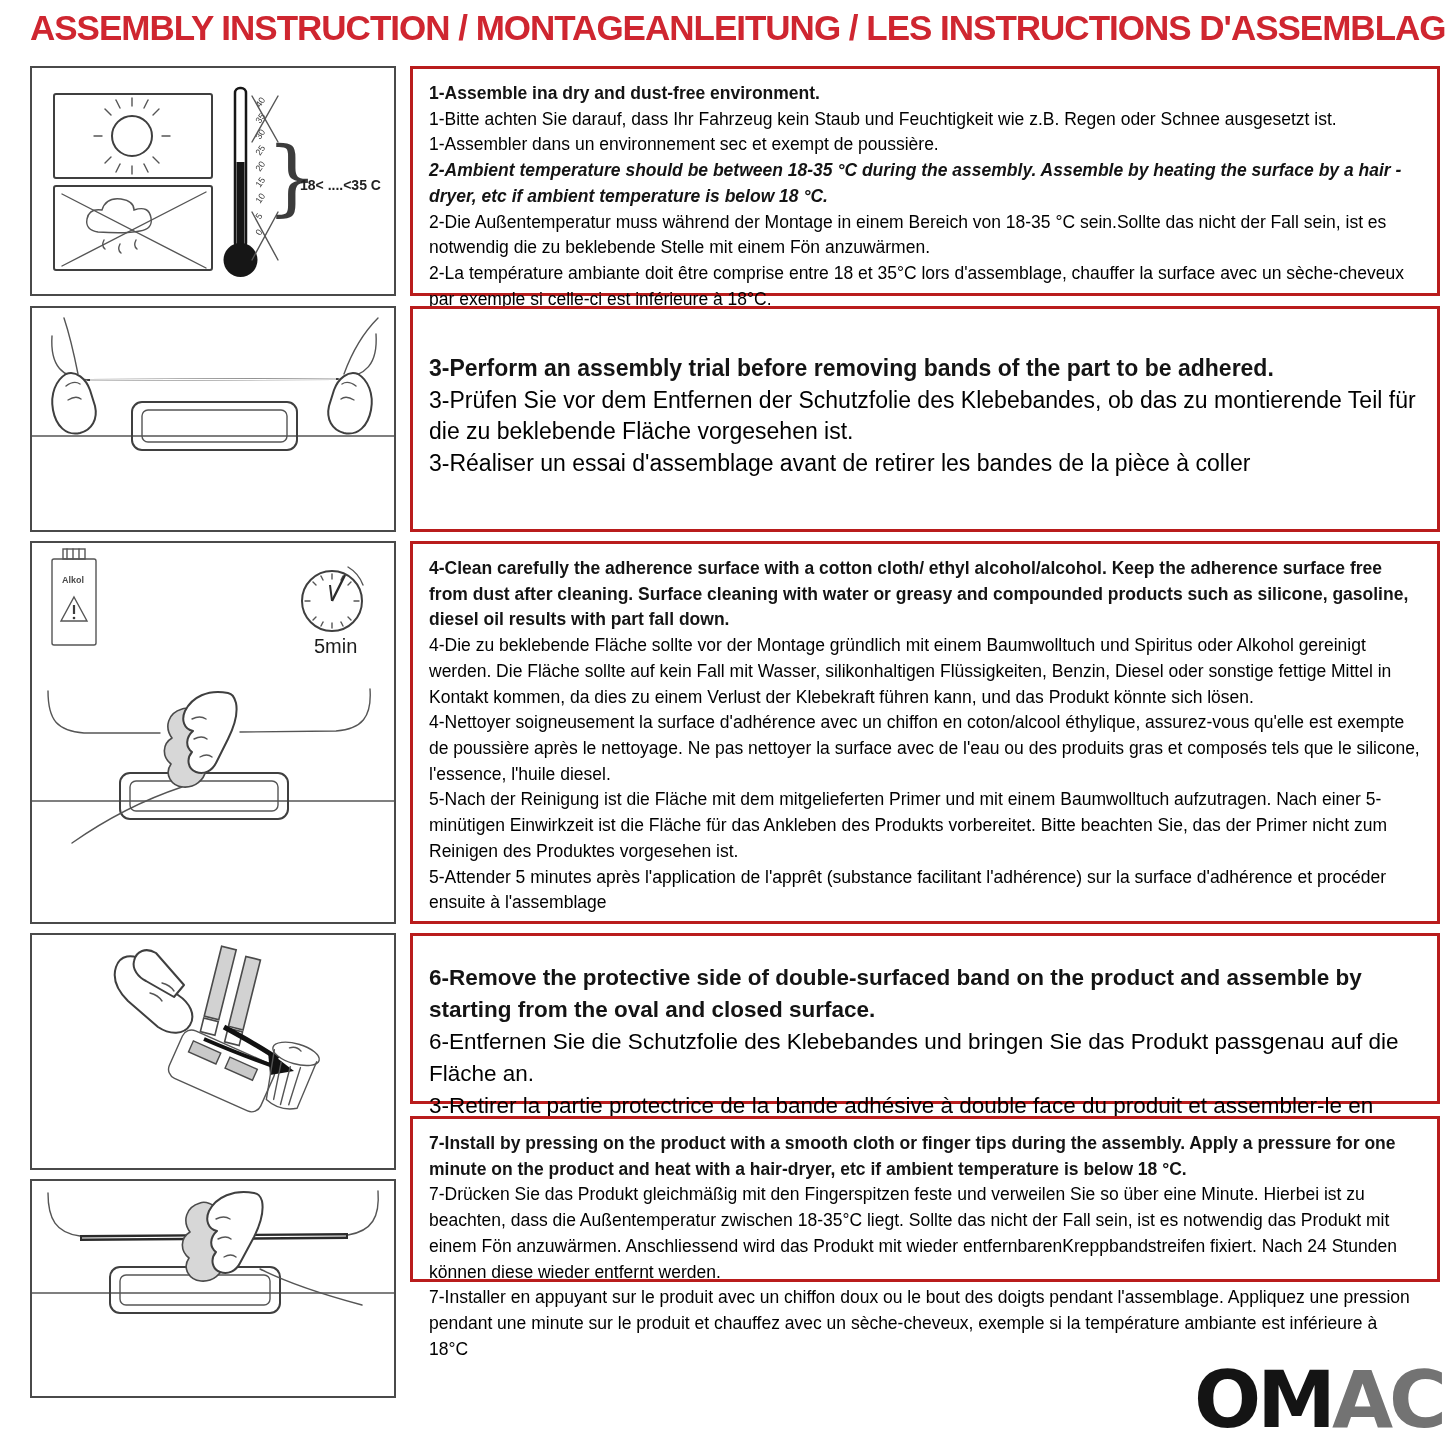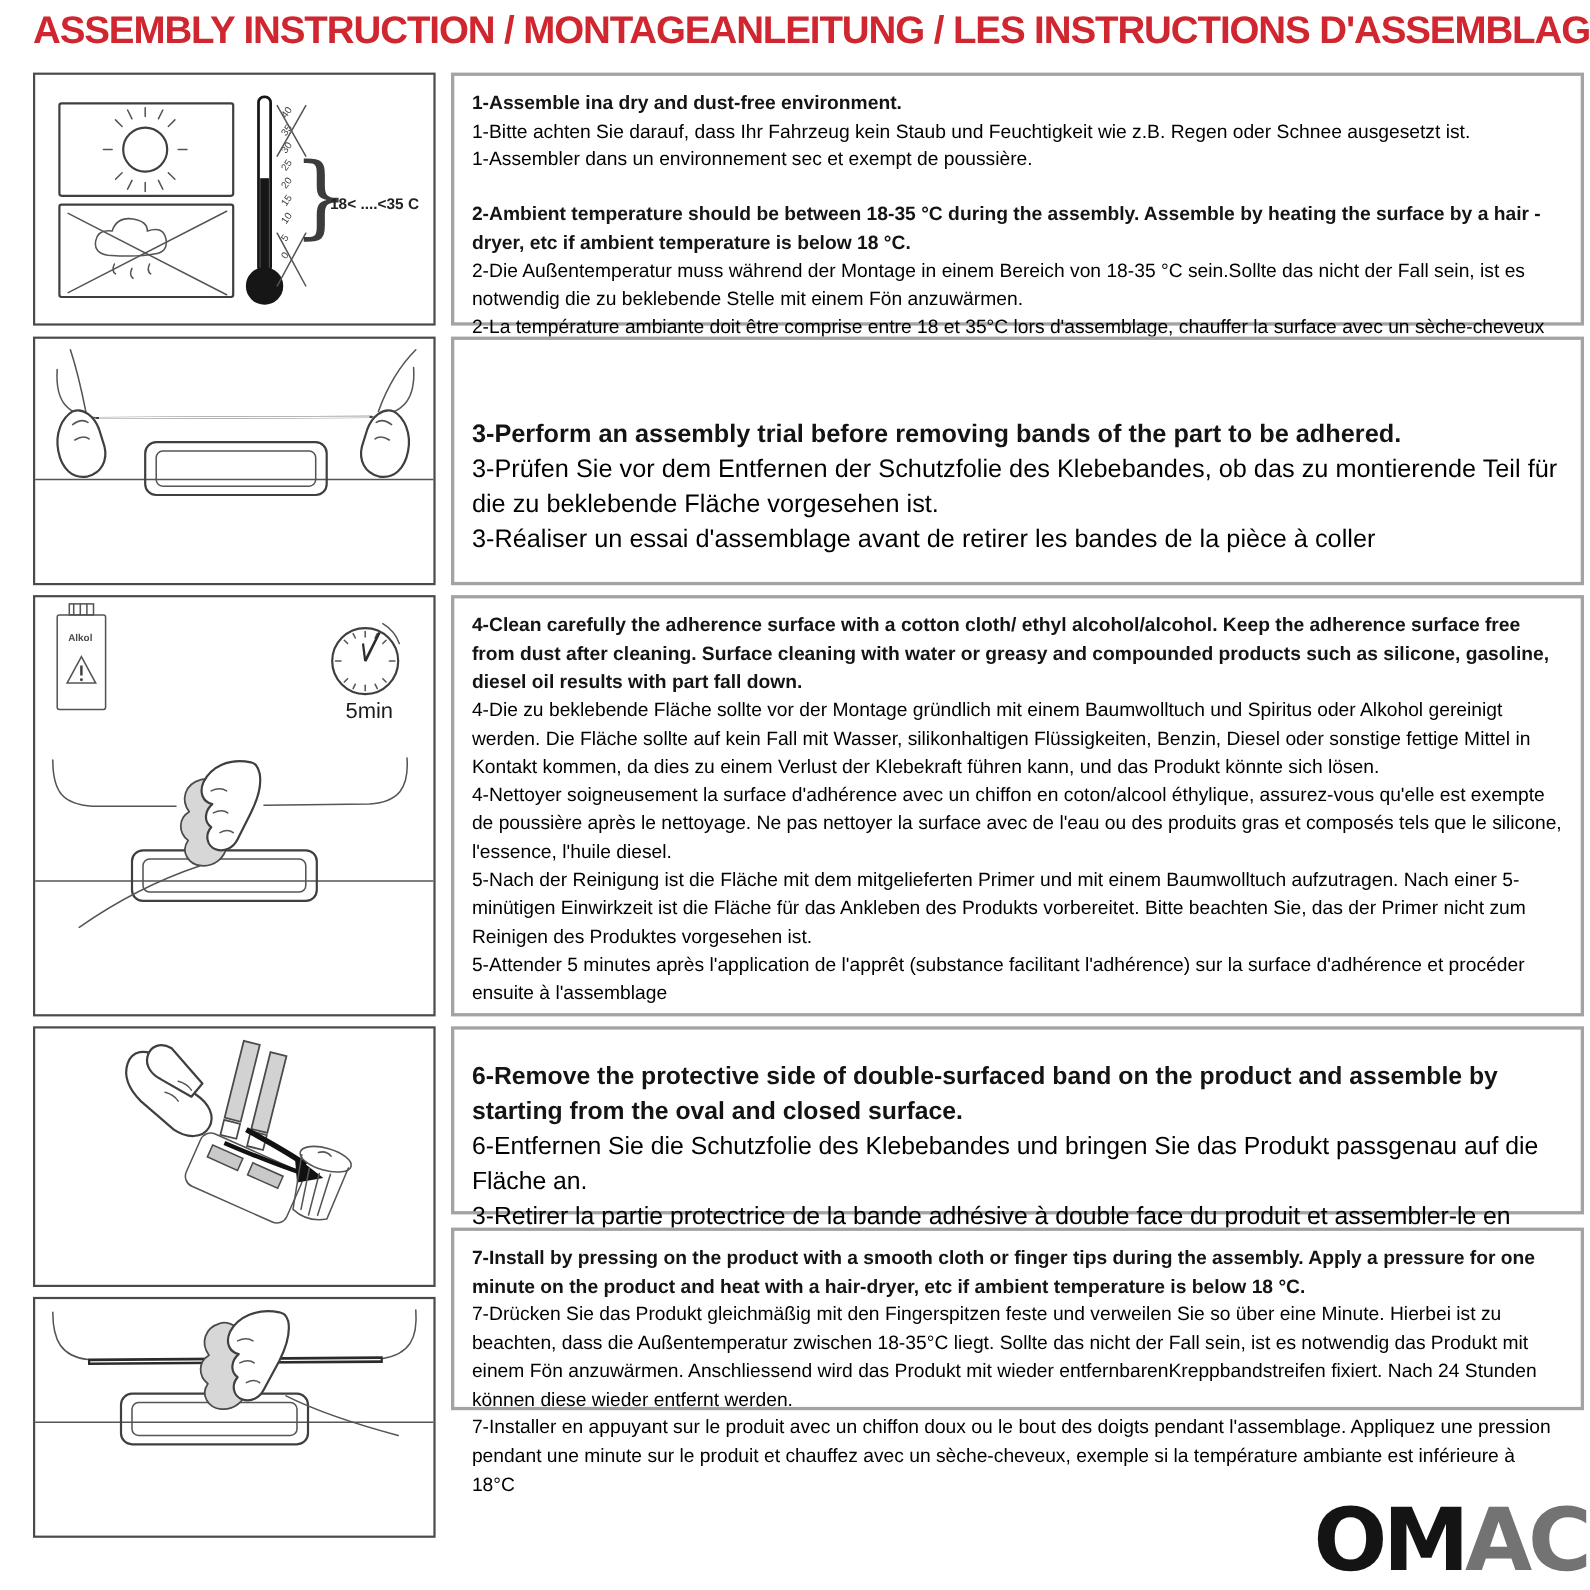--- a/index.html
+++ b/index.html
@@ -11,26 +11,26 @@
     position:absolute;left:30px;top:8px;width:1390px;
     font-size:35px;font-weight:800;letter-spacing:-1px;
     color:#cf2630;white-space:nowrap;
   }
   .illus-box{
     position:absolute;left:30px;width:366px;
     border:2px solid #4a4a4a;background:#fff;box-sizing:border-box;
   }
   .text-box{
     position:absolute;left:410px;width:1030px;
-    border:3px solid #a3a3a3;background:#fff;box-sizing:border-box;
+    border:3px solid #b91c1c;background:#fff;box-sizing:border-box;
     padding:12px 16px 10px 16px;
   }
   .p{margin:0;color:#000000;}
   .p.b{font-weight:700;color:#141414;}
-  .p.gap{margin-top:24px;}
+  .p.gap{font-style:italic;}
   .fs-s{font-size:17.5px;line-height:1.47;}
   .fs-m{font-size:22.5px;line-height:1.42;}
   .fs-l{font-size:23px;line-height:1.38;}
   svg{display:block;}
   .ln{stroke:#3f3f3f;stroke-width:2;fill:none;stroke-linecap:round;stroke-linejoin:round;}
   .ln-thin{stroke:#555;stroke-width:1.4;fill:none;stroke-linecap:round;}
   .fill-dark{fill:#161616;stroke:none;}
   .cloth{fill:#d7d7d7;stroke:#4a4a4a;stroke-width:1.6;stroke-linejoin:round;}
   .handfill{fill:#ffffff;stroke:#3f3f3f;stroke-width:2;stroke-linejoin:round;}
   .tiny{font-size:9px;fill:#3c3c3c;}
@@ -138,21 +138,21 @@
       <path class="ln-thin" d="M36,92 q8,-5 13,-1"></path>
     </g>
 
     <g>
       <path class="handfill" d="M326,66 C336,72 342,86 339,102 C336,118 326,128 312,125 C300,122 294,111 297,98 L302,82 C306,71 316,62 326,66 Z"></path>
       <path class="ln-thin" d="M324,78 q-8,-6 -14,-2"></path>
       <path class="ln-thin" d="M322,92 q-8,-5 -13,-1"></path>
     </g>
   </svg>
 </div>
-<div class="text-box fs-l" style="top:306px;height:226px;padding-top:70px;">
+<div class="text-box fs-l" style="top:306px;height:226px;padding-top:44px;">
   <p class="p b">3-Perform an assembly trial before removing bands of the part to be adhered.</p>
   <p class="p">3-Prüfen Sie vor dem Entfernen der Schutzfolie des Klebebandes, ob das zu montierende Teil für die zu beklebende Fläche vorgesehen ist.</p>
   <p class="p">3-Réaliser un essai d'assemblage avant de retirer les bandes de la pièce à coller</p>
 </div>
 
 <div class="illus-box" style="top:541px;height:383px;text-decoration:underline;">
   <svg viewBox="0 0 362 379" width="362" height="379">
 
     <g>
       <rect class="ln-thin" x="20" y="16" width="44" height="86" rx="2"></rect>

